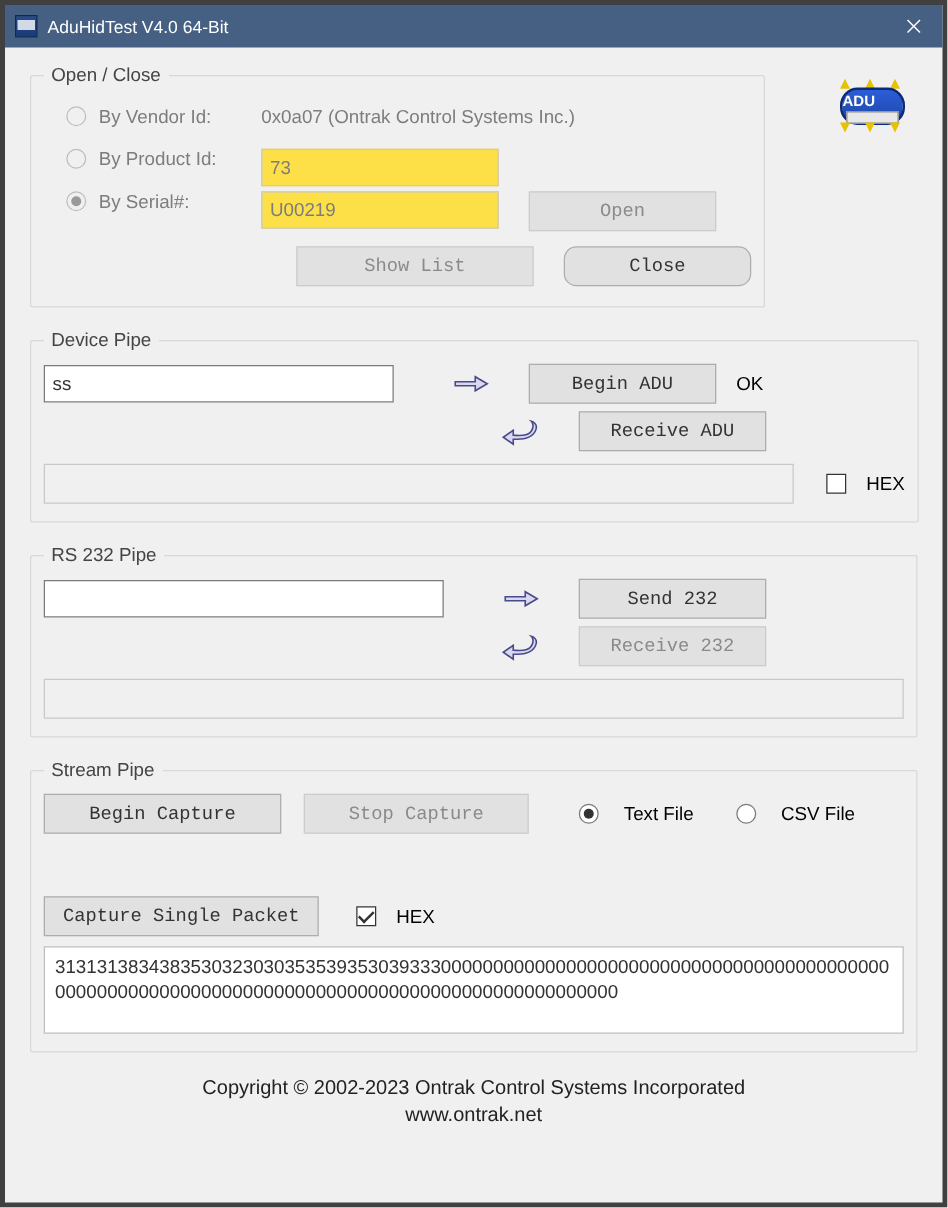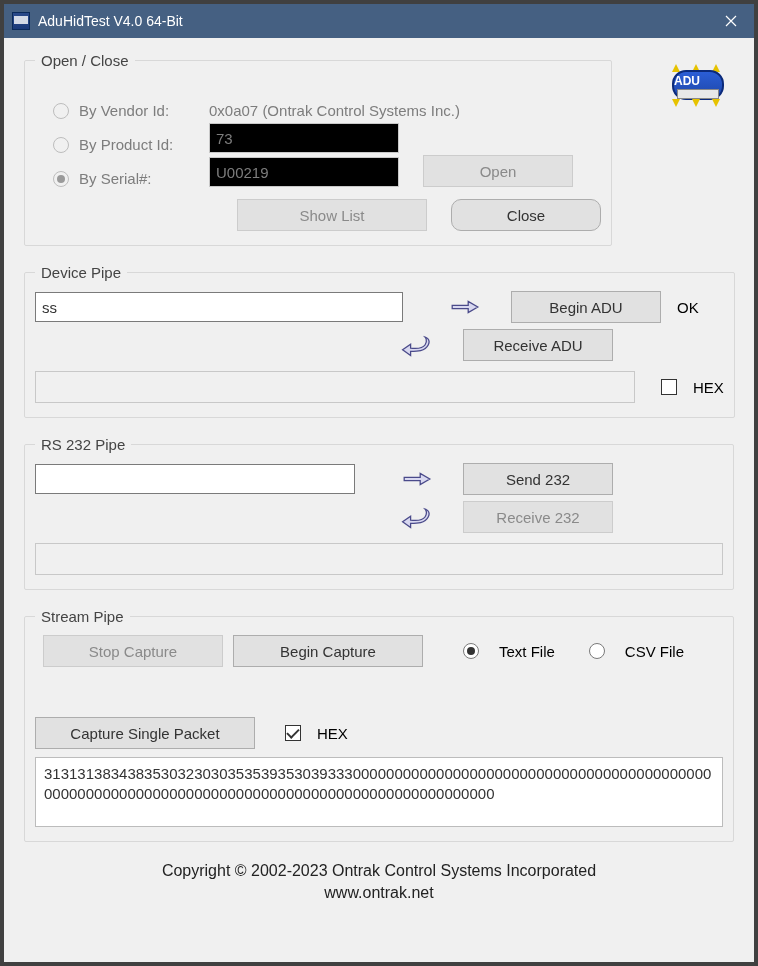--- a/index.html
+++ b/index.html
@@ -71,47 +71,47 @@
   .adu-badge .chip .slot { background:#e8e8e8; height:10px; margin:0 3px 0 3px; border:1px solid #888; }
   .adu-badge .pins { position:absolute; width:100%; }
   .adu-badge .pins span {
     display:inline-block; width:0; height:0; border-left:4px solid transparent; border-right:4px solid transparent;
   }
   .adu-badge .pins.top { top:-2px; }
   .adu-badge .pins.top span { border-bottom:8px solid #e6c200; margin:0 6px; }
   .adu-badge .pins.bot { bottom:-2px; }
   .adu-badge .pins.bot span { border-top:8px solid #e6c200; margin:0 6px; }
 
-  .radio-row { display:flex; align-items:flex-end; height:34px; margin-left:18px; }
+  .radio-row { display:flex; align-items:flex-start; height:34px; margin-left:18px; }
   .radio {
     width:16px; height:16px; border:1px solid #7a7a7a; border-radius:50%;
     display:inline-flex; align-items:center; justify-content:center; margin-right:10px; background:#fff;
   }
   .radio.disabled { border-color:#bdbdbd; background:#f0f0f0; }
   .radio .dot { width:8px; height:8px; border-radius:50%; background:#333; display:none; }
   .radio.checked .dot { display:block; }
   .radio.disabled.checked .dot { background:#9a9a9a; }
   .radio-label { width:130px; color:#333; }
   .radio-label.disabled { color:#7d7d7d; }
   .static-text { color:#333; }
   .static-text.disabled { color:#7d7d7d; }
 
   input.edit {
     height:30px; border:1px solid #7a7a7a; background:#fff; padding:2px 6px;
     font-family:inherit; font-size:15px; color:#333;
   }
-  input.edit.disabled { background:#000000; color:#7d7d7d; border-color:#c8c8c8; }
+  input.edit.disabled { background:#fde047; color:#7d7d7d; border-color:#c8c8c8; }
   .readonly-box {
     border:1px solid #c8c8c8; background:#f0f0f0; color:#333; padding:6px 8px;
     font-size:15px; line-height:20px; word-break:break-all;
   }
 
   button.winbtn {
     height:32px; border:1px solid #adadad; background:#e1e1e1; color:#333;
-    font-family:Liberation Sans, sans-serif; font-size:15px; padding:0 10px; cursor:default;
+    font-family:Liberation Mono, monospace; font-size:15px; padding:0 10px; cursor:default;
   }
   button.winbtn.disabled { color:#8a8a8a; border-color:#cccccc; background:#e1e1e1; }
 
   .row { display:flex; align-items:center; gap:10px; }
   .arrow-right, .arrow-down {
     width:36px; height:26px; display:flex; align-items:center; justify-content:center;
   }
   svg.arrow { width:32px; height:24px; }
 
   .checkbox {
@@ -183,21 +183,21 @@
           <div class="slot"></div>
         </div>
         <div class="pins bot"><span></span><span></span><span></span></div>
       </div>
     </div>
 
     <fieldset class="group">
       <legend>Device Pipe</legend>
 
       <div class="row" style="margin-bottom:6px;">
-        <input class="edit" style="width: 368px;" value="ss">
+        <input class="edit" style="width: 280px;" value="ss">
         <div style="width:24px;"></div>
         <span class="arrow-right">
           <svg class="arrow" viewBox="0 0 40 24">
               <path d="M4 10 L24 10 L24 5 L36 12 L24 19 L24 14 L4 14 Z" fill="#d8d8f0" stroke="#4a4a8a" stroke-width="1.6"></path>
             </svg>
         </span>
         <div style="width:8px;"></div>
         <button class="winbtn" style="width:150px;">Begin ADU</button>
         <span style="margin-left:6px;">OK</span>
       </div>
@@ -251,22 +251,22 @@
 
       <div class="row">
         <div class="readonly-box" style="flex:1; height:32px;"></div>
       </div>
     </fieldset>
 
     <fieldset class="group">
       <legend>Stream Pipe</legend>
 
       <div class="row" style="margin-bottom:50px;">
+        <button class="winbtn" style="width:190px;">Begin Capture</button>
         <button class="winbtn disabled" style="width:180px; margin-left:8px;">Stop Capture</button>
-        <button class="winbtn" style="width:190px;">Begin Capture</button>
         <div style="width:20px;"></div>
         <span class="radio checked">
             <span class="dot"></span>
           </span>
         <span>Text File</span>
         <div style="width:14px;"></div>
         <span class="radio"></span>
         <span>CSV File</span>
       </div>
 

